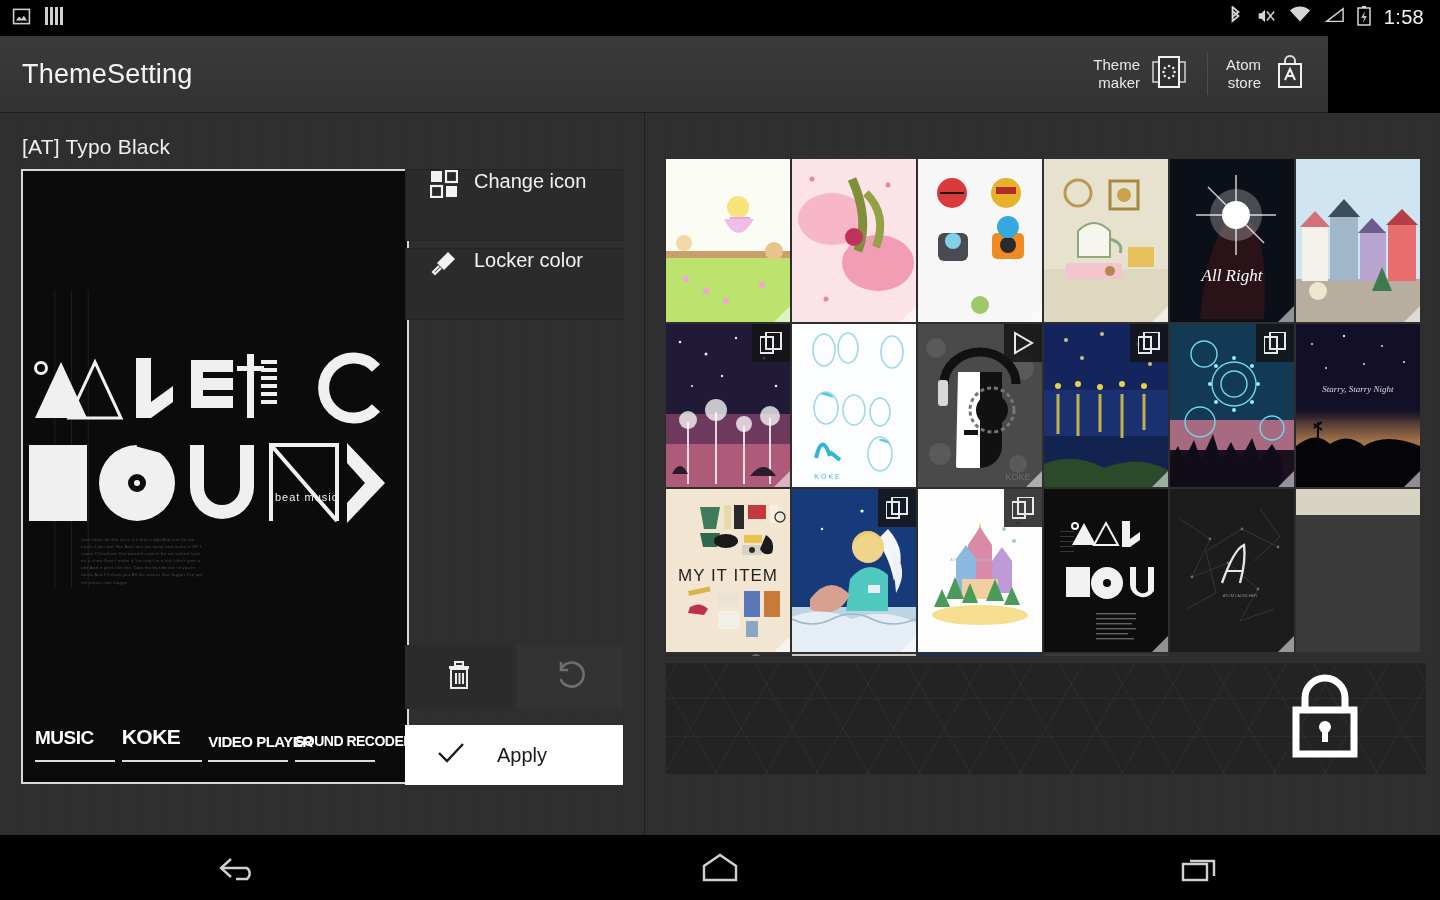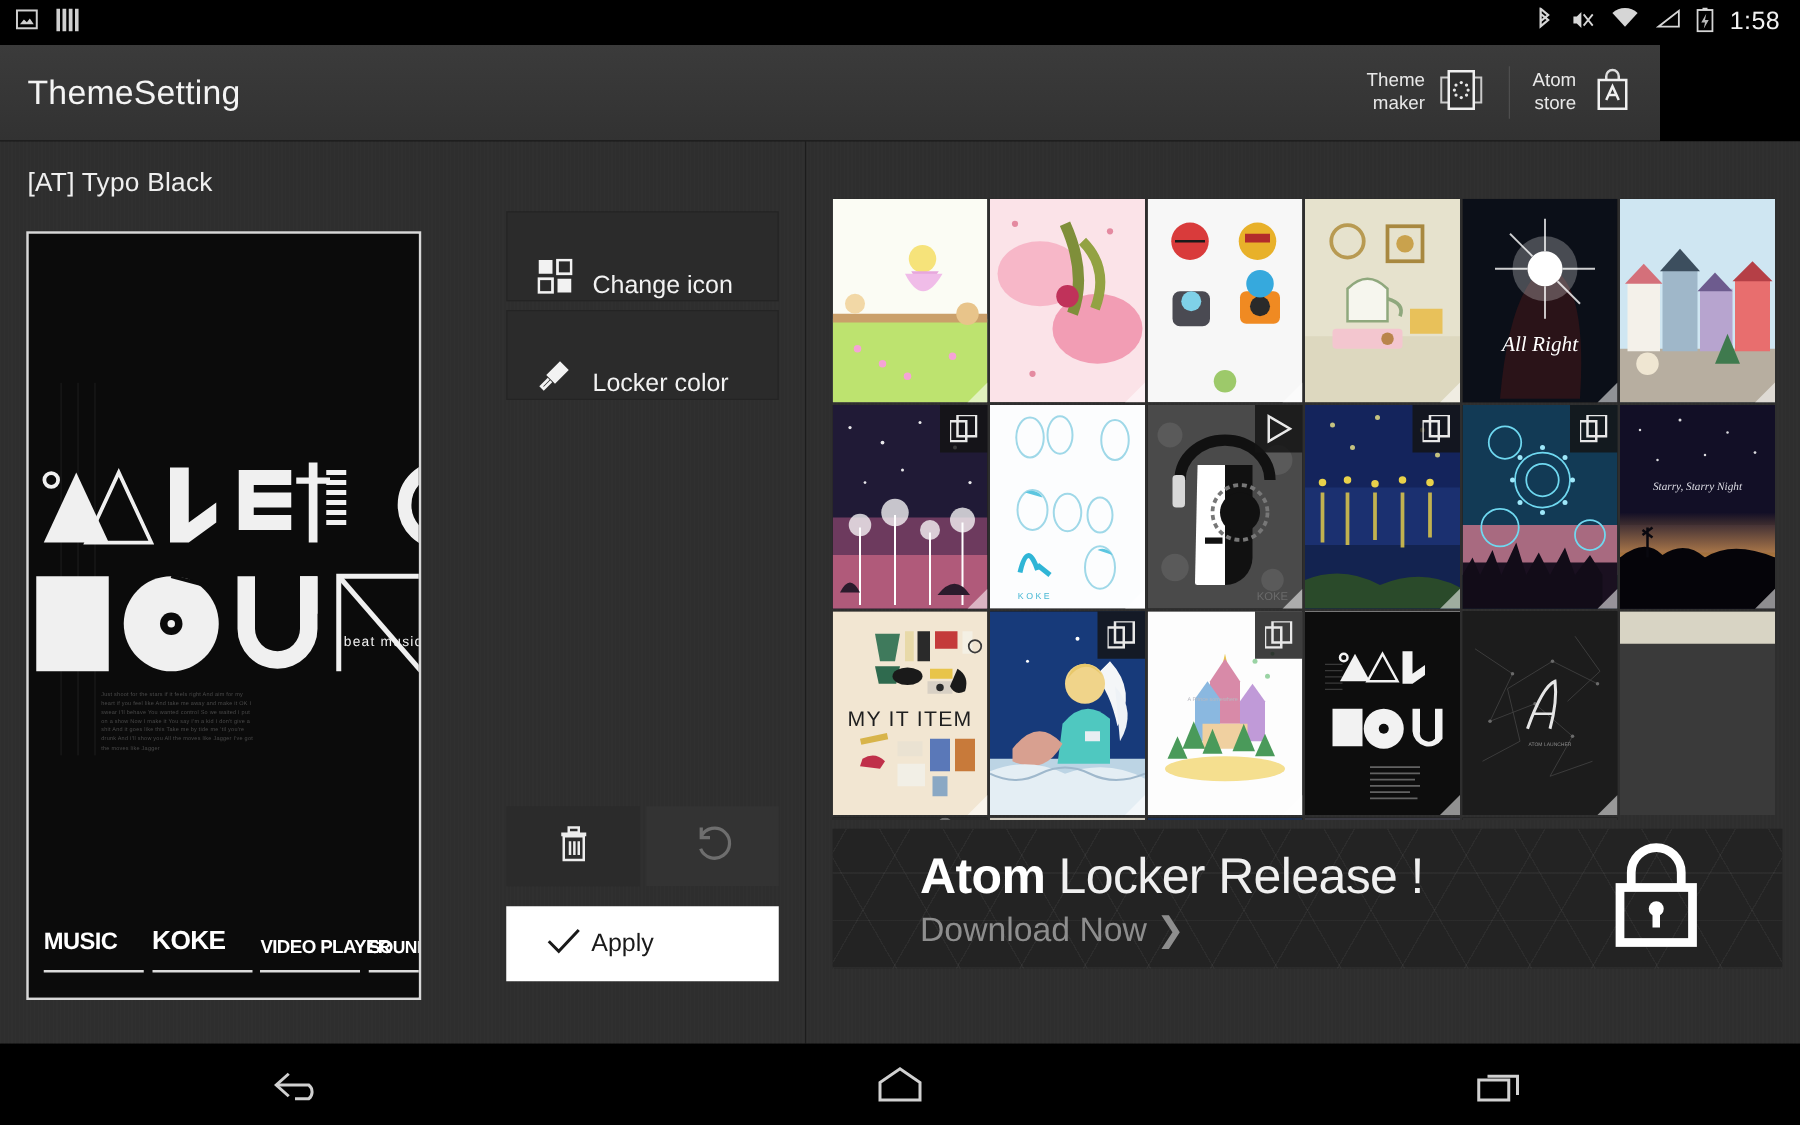--- a/index.html
+++ b/index.html
@@ -51,24 +51,23 @@
     position:absolute; left:0; top:0; width:645px; height:722px;
     border-right:1px solid #1c1c1c;
   }
   #theme-name{
     position:absolute; left:22px; top:22px;
     color:#efefef; font-size:21px; letter-spacing:.2px;
   }
 
   
   #preview-card{
-    position:absolute; left:21px; top:56px; width:316px; height:615px;
+    position:absolute; left:21px; top:56px; width:388px; height:615px;
     background:#0c0c0c; border:2px solid #d8d8d8;
     overflow:hidden;
-    margin-top:16px;
   }
   .pv-art{ position:absolute; left:0; top:0; width:100%; height:100%; }
 
   
   .pv-row1{ position:absolute; left:8px; top:175px; width:352px; height:78px; }
   .pv-row2{ position:absolute; left:4px; top:268px; width:360px; height:88px; }
   .pv-lyrics{
     position:absolute; left:58px; top:365px; width:125px;
     font-size:4.4px; line-height:7.1px; color:#4a4a4a;
     font-family:"Liberation Sans", sans-serif; letter-spacing:.2px;
@@ -82,38 +81,38 @@
   .dock-item{ width:80px; text-align:left; }
   .dock-label{
     color:#fff; font-weight:700; letter-spacing:-.5px; white-space:nowrap;
   }
   .dock-rule{ height:2px; background:#dcdcdc; margin-top:11px; }
 
   
   .opt-btn{
     position:absolute; left:405px; width:218px; height:72px;
     background:#2b2b2b; border:1px solid #242424;
-    display:flex; align-items:flex-end; gap:16px; padding-left:24px;
+    display:flex; align-items:flex-start; gap:16px; padding-left:24px;
     cursor:pointer;
   }
   .opt-btn .lbl{ color:#f2f2f2; font-size:20px; }
   #btn-change-icon{ top:56px; }
   #btn-change-color{ top:135px; }
 
   #btn-delete{
     position:absolute; left:405px; top:532px; width:107px; height:64px;
     background:#2b2b2b; display:flex; align-items:center; justify-content:center; cursor:pointer;
   }
   #btn-reset{
     position:absolute; left:517px; top:532px; width:106px; height:64px;
     background:#333; display:flex; align-items:center; justify-content:center; cursor:pointer;
   }
   #btn-apply{
     position:absolute; left:405px; top:612px; width:218px; height:60px;
-    background:#fff; display:flex; align-items:center; gap:8px; padding-left:32px;
+    background:#fff; display:flex; align-items:center; gap:32px; padding-left:32px;
     cursor:pointer;
   }
   #btn-apply .lbl{ color:#1a1a1a; font-size:20px; }
 
   
   #right-panel{ position:absolute; left:646px; top:0; width:794px; height:722px; }
 
   #theme-grid{
     position:absolute; left:20px; top:46px; width:760px; height:497px;
     overflow:hidden;
@@ -859,26 +858,20 @@
             <svg class="sub" viewBox="0 0 124 163" preserveAspectRatio="none">
               <rect width="124" height="163" fill="#2f2f2f"></rect>
               <rect y="26" width="124" height="137" fill="#3a3a3a"></rect>
             </svg>
           </div>
         </div>
     </div>
 
     <div id="promo-banner">
       <div class="tri-pattern"></div>
-      <div class="promo-text">
-        <div class="promo-l1">
-          <b>Atom</b><span class="light"> Locker Release !</span>
-        </div>
-        <div class="promo-l2">Download Now  ❯</div>
-      </div>
       <div class="promo-lock">
         <svg width="78" height="86" viewBox="0 0 78 86">
           <path d="M19 36 V24 a20 20 0 0 1 40 0 V36" fill="none" stroke="#fff" stroke-width="7"></path>
           <rect x="10" y="36" width="58" height="44" fill="none" stroke="#fff" stroke-width="7"></rect>
           <circle cx="39" cy="53" r="6" fill="#fff"></circle>
           <rect x="36" y="55" width="6" height="13" fill="#fff"></rect>
         </svg>
       </div>
     </div>
   </div>

